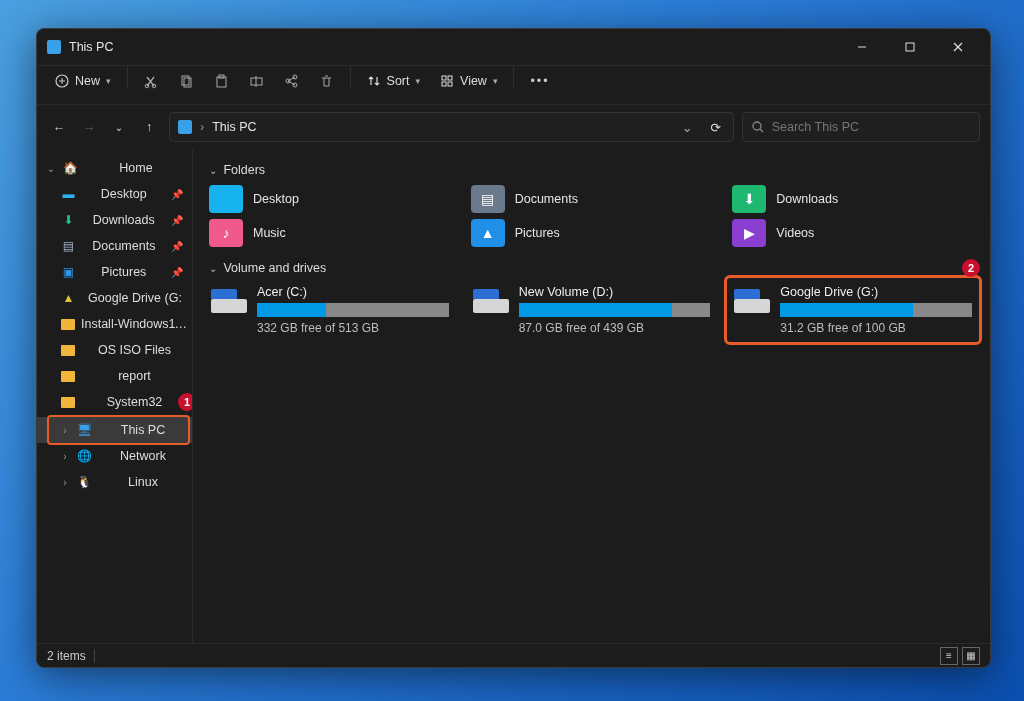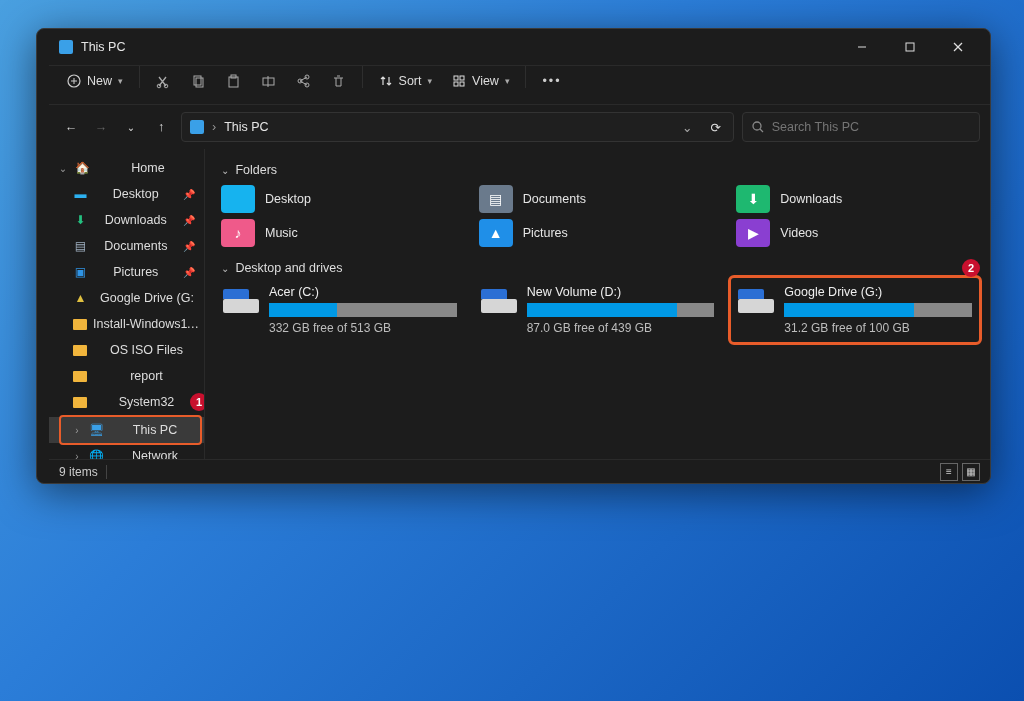--- a/index.html
+++ b/index.html
@@ -3,25 +3,24 @@
 <meta charset="utf-8">
 <style>
 * { margin: 0; padding: 0; box-sizing: border-box; font-family: "Segoe UI", sans-serif; }
 body {
   width: 1024px; height: 701px;
   background: linear-gradient(135deg, #4aa0e0 0%, #2b7dd8 40%, #0b4fb0 100%);
   overflow: hidden; position: relative;
 }
 .window {
   position: absolute; left: 36px; top: 28px;
-  width: 955px; height: 456px;
+  width: 955px; height: 640px;
   background: #1c1c1c; border: 1px solid #3a3a3a; border-radius: 8px;
   display: flex; flex-direction: column; color: #e5e5e5; font-size: 12.5px;
   box-shadow: 0 8px 40px rgba(0,0,0,.5);
-  padding-left: 12px;
 }
 .titlebar { height: 36px; display: flex; align-items: center; padding: 0 10px; }
 .titlebar .app-icon { width: 14px; height: 14px; background: #3aa0e8; margin-right: 8px; border-radius: 2px; }
 .win-controls { margin-left: auto; display: flex; gap: 4px; }
 .win-btn { width: 44px; height: 30px; display: flex; align-items: center; justify-content: center; color: #ddd; border-radius: 4px; }
 .toolbar { height: 40px; display: flex; align-items: flex-start; gap: 4px; padding: 0 10px; border-top: 1px solid #2a2a2a; border-bottom: 1px solid #2a2a2a; }
 .tb-btn { height: 30px; display: flex; align-items: center; justify-content: center; color: #aaa; padding: 0 8px; border-radius: 4px; gap: 6px; }
 .tb-btn.txt { color: #ddd; }
 .tb-sep { width: 1px; height: 22px; background: #2e2e2e; margin: 0 4px; }
 .navrow { height: 44px; display: flex; align-items: center; padding: 6px 10px; gap: 8px; }
@@ -287,21 +286,21 @@
             <span>Pictures</span>
           </div>
         <div class="folder">
             <div class="fic" style="background:#8a3fd1;">▶</div>
             <span>Videos</span>
           </div>
       </div>
 
       <div class="section-hdr">
           <span class="arrow">⌄</span>
-          <span>Desktop and drives</span>
+          <span>Volume and drives</span>
         </div>
       <div class="drives-grid">
         <div class="drive">
           <div class="dic">
               <div class="top"></div>
               <div class="bot"></div>
             </div>
           <div class="info">
             <div class="name">Acer (C:)</div>
             <div class="bar">
@@ -336,20 +335,20 @@
             <div class="free">31.2 GB free of 100 GB</div>
           </div>
           <div class="drive-highlight"></div>
           <div class="badge" style="right:-6px;top:-24px;">2</div>
         </div>
       </div>
     </div>
   </div>
 
   <div class="status">
-    <span>9 items</span>
+    <span>2 items</span>
     <span class="sep"></span>
     <div class="view-btns">
       <div class="vbtn">≡</div>
       <div class="vbtn">▦</div>
     </div>
   </div>
 </div>
 
 </body></html>

